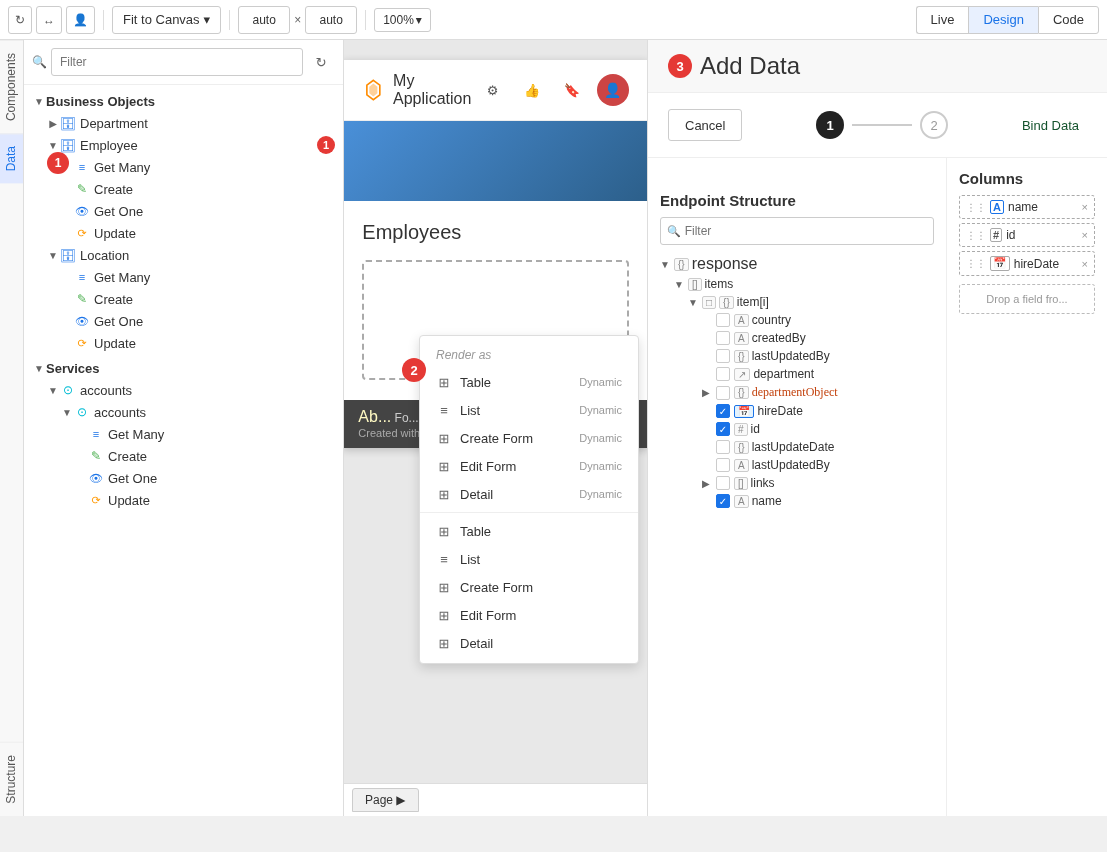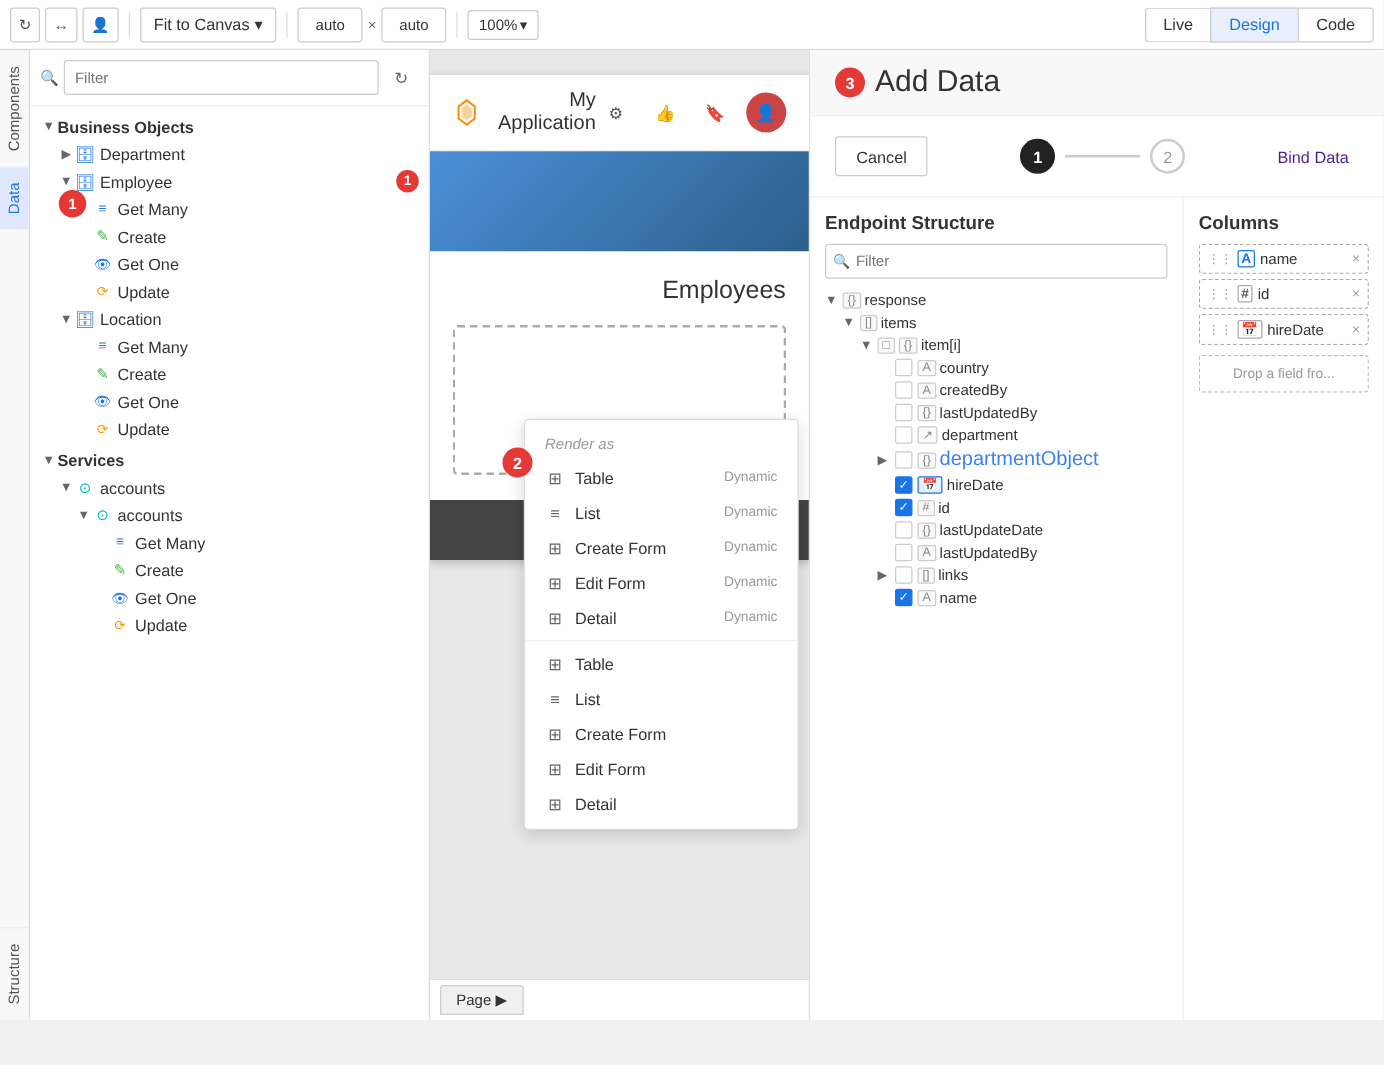--- a/index.html
+++ b/index.html
@@ -48,21 +48,21 @@
     .tree-label.bold { font-weight: 600; }
     .indent-1 { margin-left: 14px; }
     .indent-2 { margin-left: 28px; }
     .indent-3 { margin-left: 42px; }
 
     
     .icon-db { color: #1a73e8; font-size: 13px; }
 
     
     .canvas-area { flex: 1; background: #e8e8e8; position: relative; overflow: hidden; display: flex; flex-direction: column; }
-    .canvas-content { flex: 1; display: flex; align-items: flex-start; justify-content: center; padding: 20px; text-align: right; }
+    .canvas-content { flex: 1; display: flex; align-items: flex-start; justify-content: center; padding: 20px; }
     .app-frame { background: #fff; width: 640px; box-shadow: 0 2px 8px rgba(0,0,0,0.2); border-radius: 2px; position: relative; }
     .app-header { background: #fff; padding: 12px 20px; display: flex; align-items: center; justify-content: space-between; border-bottom: 1px solid #eee; }
     .app-logo { display: flex; align-items: center; gap: 8px; }
     .app-title { font-size: 16px; font-weight: 500; color: #333; }
     .app-header-icons { display: flex; gap: 8px; }
     .header-icon { width: 32px; height: 32px; display: flex; align-items: center; justify-content: center; cursor: pointer; color: #555; }
     .header-avatar { width: 32px; height: 32px; border-radius: 50%; background: #c44; display: flex; align-items: center; justify-content: center; color: #fff; font-size: 14px; }
     .app-hero { height: 80px; background: linear-gradient(135deg, #4a90d9 0%, #2c5f8a 100%); }
     .app-body { padding: 20px; }
     .app-section-title { font-size: 20px; font-weight: 400; color: #333; margin-bottom: 16px; }
@@ -85,21 +85,21 @@
     .add-data-header { padding: 12px 20px; border-bottom: 1px solid #eee; background: #f8f8f8; display: flex; align-items: center; gap: 8px; }
     .add-data-title { font-size: 24px; font-weight: 400; color: #333; }
     .add-data-stepper { padding: 16px 20px; border-bottom: 1px solid #eee; display: flex; align-items: center; gap: 8px; }
     .add-data-cancel { padding: 4px 16px; border: 1px solid #ccc; border-radius: 3px; background: #fff; cursor: pointer; font-size: 13px; color: #333; height: 32px; }
     .stepper-circle { width: 28px; height: 28px; border-radius: 50%; background: #222; color: #fff; font-size: 13px; font-weight: 600; display: flex; align-items: center; justify-content: center; flex-shrink: 0; }
     .stepper-label { font-size: 13px; color: #333; }
     .add-data-body { display: flex; flex: 1; overflow: hidden; }
 
     
     .endpoint-section { flex: 1; border-right: 1px solid #eee; display: flex; flex-direction: column; padding: 12px; overflow: hidden; }
-    .endpoint-title { font-size: 15px; font-weight: 600; color: #333; margin-bottom: 8px; }
+    .endpoint-title { font-size: 15px; font-weight: 600; color: #333; margin-bottom: 8px; margin-top: 22px; }
     .endpoint-tree { overflow-y: auto; flex: 1; }
     .ep-item { display: flex; align-items: center; padding: 2px 4px; cursor: pointer; }
     .ep-type-badge { font-size: 10px; color: #888; margin-right: 3px; border: 1px solid #ccc; padding: 0 3px; border-radius: 2px; background: #f9f9f9; }
 
     
     .columns-section { width: 160px; padding: 12px; display: flex; flex-direction: column; }
     .columns-title { font-size: 15px; font-weight: 600; color: #333; margin-bottom: 8px; }
     .col-item { display: flex; align-items: center; gap: 4px; padding: 4px 6px; border: 1px dashed #aaa; border-radius: 3px; margin-bottom: 4px; background: #fff; }
     .col-drag { color: #999; font-size: 10px; }
     .col-label { font-size: 12px; color: #333; flex: 1; }
@@ -388,38 +388,38 @@
         <span class="add-data-title">Add Data</span>
       </div>
 
       <div class="add-data-stepper">
         <button class="add-data-cancel">Cancel</button>
         <div style="flex:1;display:flex;justify-content:center;align-items:center;gap:8px;">
           <div class="stepper-circle">1</div>
           <div style="width:60px;height:2px;background:#ccc;"></div>
           <div style="width:28px;height:28px;border-radius:50%;border:2px solid #ccc;display:flex;align-items:center;justify-content:center;font-size:13px;color:#999;">2</div>
         </div>
-        <span class="stepper-label" style="font-size:13px;color:#4c1d95;margin-right:8px;">Bind Data</span>
+        <span class="stepper-label" style="font-size:13px;color:#14532d;margin-right:8px;">Bind Data</span>
       </div>
 
       <div class="add-data-body">
 
         <div class="endpoint-section">
           <div class="endpoint-title">Endpoint Structure</div>
           <div style="display:flex;align-items:center;border:1px solid #ccc;border-radius:3px;padding:2px 6px;height:28px;margin-bottom:8px;gap:4px;">
             <span style="color:#999;font-size:11px;">🔍</span>
             <input style="border: none; outline: none; flex: 1 1 0%; font-size: 12px;" placeholder="Filter">
           </div>
 
           <div class="endpoint-tree">
 
             <div class="ep-item" style="padding-left:0;">
               <span style="width:14px;font-size:10px;color:#666;">▼</span>
               <span class="ep-type-badge">{}</span>
-              <span style="font-size:12px;color:#333;">response</span>
+              <span style="font-size:16px;color:#333;">response</span>
             </div>
 
             <div class="ep-item" style="padding-left:14px;">
               <span style="width:14px;font-size:10px;color:#666;">▼</span>
               <span class="ep-type-badge">[]</span>
               <span style="font-size:12px;color:#333;">items</span>
             </div>
 
             <div class="ep-item" style="padding-left:28px;">
               <span style="width:14px;font-size:10px;color:#666;">▼</span>
@@ -453,21 +453,21 @@
               <span style="width:14px;"></span>
               <span style="width:14px;height:14px;border:1px solid #ccc;display:inline-flex;align-items:center;justify-content:center;margin-right:4px;border-radius:2px;"></span>
               <span class="ep-type-badge">↗</span>
               <span style="font-size:12px;color:#333;">department</span>
             </div>
 
             <div class="ep-item" style="padding-left:42px;">
               <span style="width:14px;font-size:10px;color:#666;">▶</span>
               <span style="width:14px;height:14px;border:1px solid #ccc;display:inline-flex;align-items:center;justify-content:center;margin-right:4px;border-radius:2px;"></span>
               <span class="ep-type-badge">{}</span>
-              <span style="font-size:16px;color:#3b82f6;">departmentObject</span>
+              <span style="font-size:12px;color:#c2410c;font-family:Liberation Serif, serif;">departmentObject</span>
             </div>
 
             <div class="ep-item" style="padding-left:42px;">
               <span style="width:14px;"></span>
               <span style="width:14px;height:14px;border:1px solid #1a73e8;background:#1a73e8;display:inline-flex;align-items:center;justify-content:center;margin-right:4px;border-radius:2px;color:#fff;font-size:10px;">✓</span>
               <span class="ep-type-badge" style="background:#e3f2fd;border-color:#1a73e8;color:#1a73e8;">📅</span>
               <span style="font-size:12px;color:#333;">hireDate</span>
             </div>
 
             <div class="ep-item" style="padding-left:42px;">

